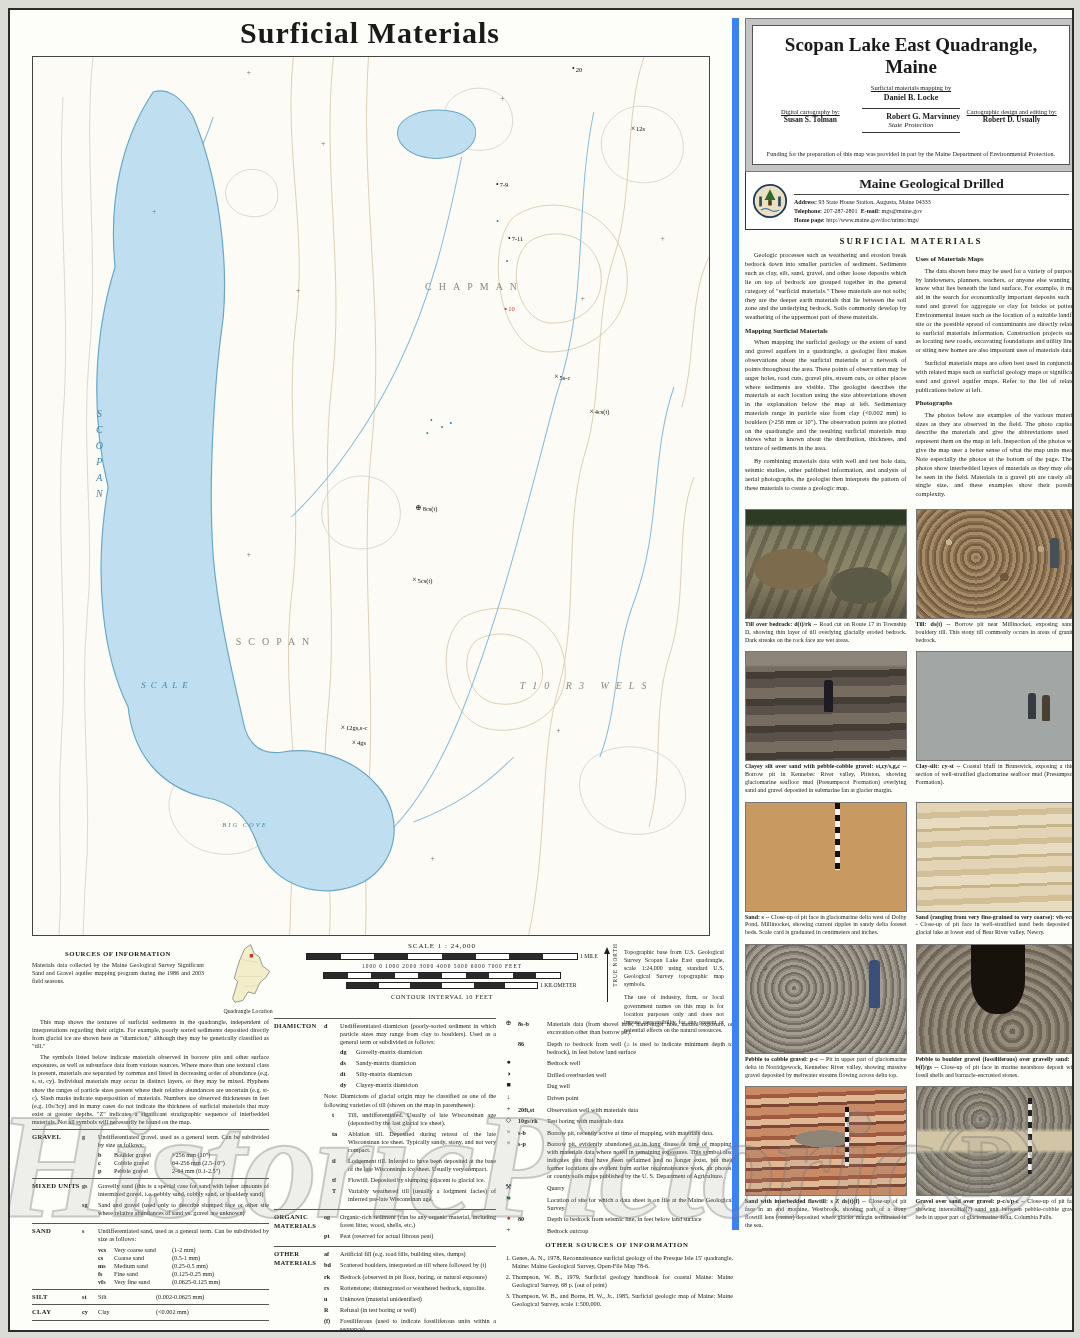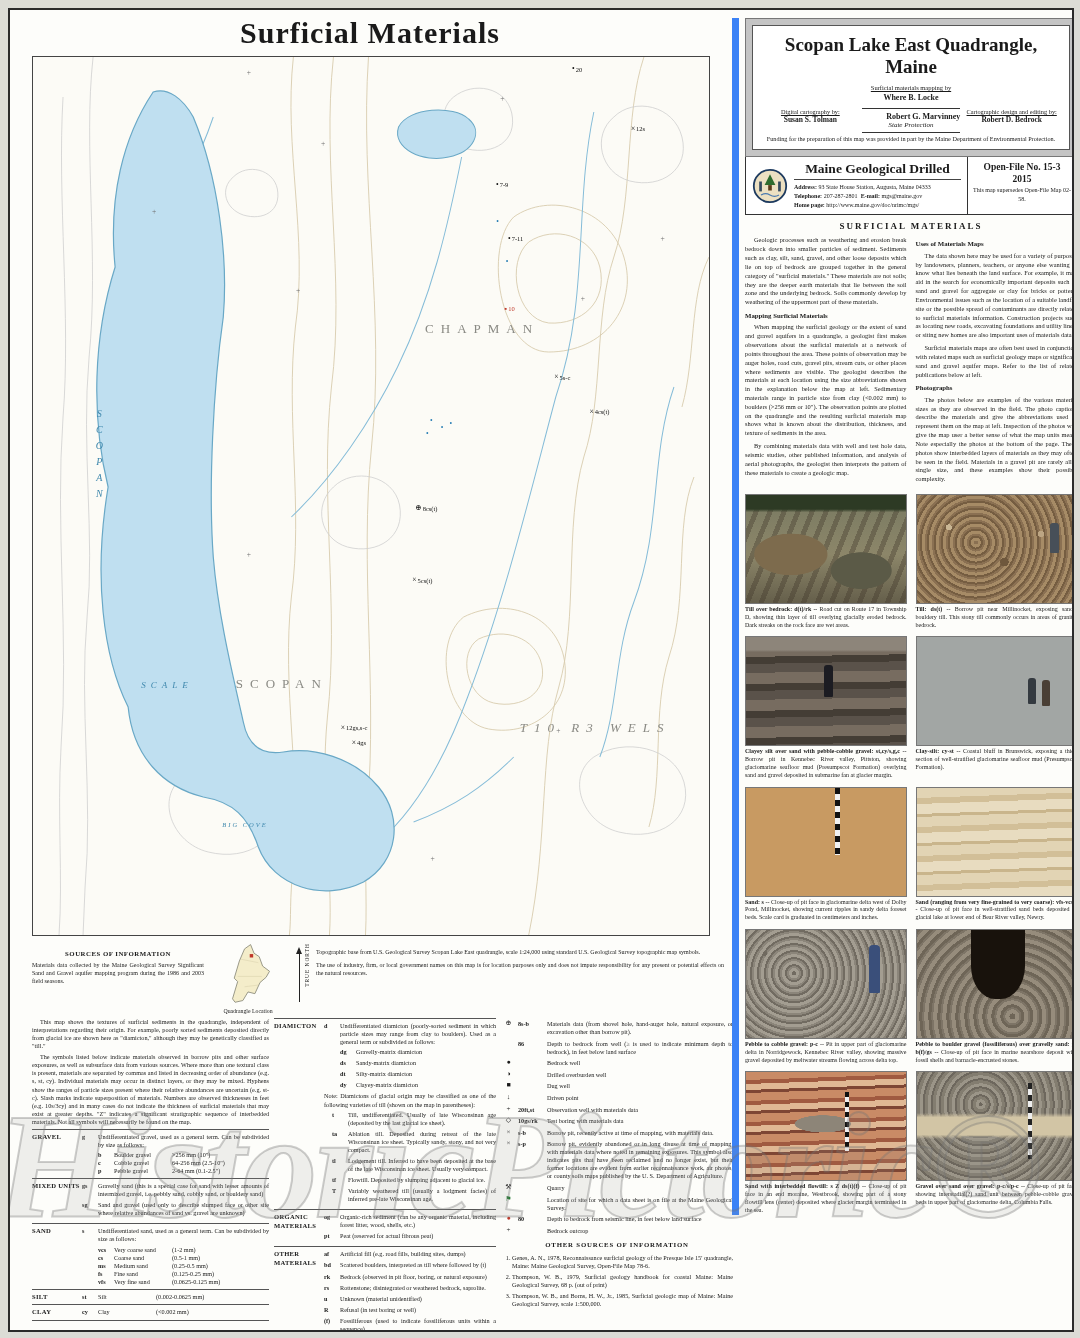--- a/index.html
+++ b/index.html
@@ -12,21 +12,21 @@
   .map-frame svg{position:absolute;inset:0;width:100%;height:100%;}
   .marker{position:absolute;display:flex;align-items:center;gap:1px;font-size:6.5px;transform:translate(-50%,-50%);color:#111;white-space:nowrap;z-index:4;}
   .marker .msym{font-size:7.5px;line-height:1;}
   .marker[data-tone="red"]{color:#c0392b;}
   .marker[data-tone="blue"]{color:#2a7fb5;font-size:6px;}
   .marker[data-tone="plus"]{color:#707070;font-size:9px;}
   .lake-label{position:absolute;color:#3f88ad;font-style:italic;z-index:3;}
   .lbl-scopan{left:9%;top:40%;writing-mode:vertical-rl;text-orientation:upright;letter-spacing:5px;font-size:10px;}
   .lbl-lake{left:16%;top:71%;letter-spacing:5px;font-size:9px;}
   .lbl-cove{left:28%;top:87%;letter-spacing:2px;font-size:6.5px;}
-  .town-label{position:absolute;color:#8a8a84;letter-spacing:7px;font-size:13px;z-index:3;margin-top:40px;}
+  .town-label{position:absolute;color:#8a8a84;letter-spacing:7px;font-size:10px;z-index:3;}
   .lbl-chapman{left:58%;top:25.5%;}
   .lbl-scopan-town{left:30%;top:66%;}
   .lbl-t10{left:72%;top:71%;font-style:italic;}
 
   
   .map-footer{position:absolute;left:22px;top:930px;width:692px;height:74px;display:flex;gap:8px;font-size:6px;}
   .src-block{width:172px;padding-top:10px;}
   .src-block h4{margin:0 0 4px 0;font-size:6.8px;text-align:center;letter-spacing:.5px;}
   .src-block p{margin:0;text-align:justify;line-height:1.35;}
   .quad-block{width:72px;text-align:center;padding-top:2px;}
@@ -75,21 +75,21 @@
   .osi-list{margin:0;padding-left:11px;}
   .osi-list li{margin-bottom:3px;text-align:justify;}
 
   
   .right-side{position:absolute;left:722px;top:8px;width:332px;border-left:7px solid #3b82f6;padding-left:6px;}
   .title-wrap{background:#c4c4c4;padding:6px;border:1px solid #777;}
   .title-block{background:#fff;border:1px solid #555;padding:6px 8px;text-align:center;}
   .tb-title{font-size:19px;font-weight:bold;margin:2px 0 6px 0;}
   .tb-sub{font-size:6.5px;text-decoration:underline;}
   .tb-name{font-size:8px;font-weight:bold;margin:2px 0 6px 0;}
-  .tb-row{display:flex;justify-content:space-between;align-items:flex-start;gap:2px;margin-bottom:2px;}
+  .tb-row{display:flex;justify-content:space-between;align-items:flex-start;gap:2px;margin-bottom:17px;}
   .tb-cell{flex:1;font-size:6.3px;}
   .tb-cell .nm{font-size:7.5px;font-weight:bold;}
   .tb-cell.mid{border-top:1px solid #333;border-bottom:1px solid #333;padding:3px 0;}
   .tb-cell.mid .geol{font-size:8px;font-weight:bold;text-align:right;}
   .tb-cell.mid .ital{font-style:italic;font-size:7px;}
   .tb-cell .lab{text-decoration:underline;}
   .tb-fund{font-size:6.2px;line-height:1.35;}
   .agency{display:flex;border:1px solid #333;border-top:none;background:#fff;}
   .agency-left{flex:1;display:flex;gap:6px;align-items:center;padding:4px 6px;border-right:1px solid #333;}
   .agency-txt{flex:1;}
@@ -355,20 +355,32 @@
       <p>Materials data collected by the Maine Geological Survey Significant Sand and Gravel aquifer mapping program during the 1986 and 2003 field seasons.</p>
     </div>
     <div class="quad-block">
       <svg width="58" height="62" viewBox="0 0 56 72">
         <path d="M 10 66 L 16 46 L 12 42 L 18 22 L 24 8 L 31 3 L 35 13 L 41 17 L 45 28 L 53 34 L 49 41 L 42 47 L 36 60 L 28 58 L 22 68 L 13 70 Z" fill="#f4edca" stroke="#8a8a7a" stroke-width="1"></path>
         <path d="M 20 20 L 40 24 M 16 40 L 44 40 M 24 52 L 40 50" stroke="#d8d0ac" stroke-width="0.6" fill="none"></path>
         <rect x="30" y="14" width="4" height="4" fill="#c0392b"></rect>
       </svg>
       <div class="qcap">Quadrangle Location</div>
     </div>
+    <div class="scale-block">
+      <div class="scale-head">SCALE  1 : 24,000</div>
+      <div class="bar mile">
+          <span class="endlab">1 MILE</span>
+        </div>
+      <div class="feetlabels">1000   0   1000   2000   3000   4000   5000   6000   7000 FEET</div>
+      <div class="bar feet"></div>
+      <div class="bar km">
+          <span class="endlab">1 KILOMETER</span>
+        </div>
+      <div class="contour">CONTOUR INTERVAL 10 FEET</div>
+    </div>
     <div class="north-block">
       <div class="north-line"></div>
       <div class="tn">TRUE NORTH</div>
     </div>
     <div class="credit-block">
       <p>Topographic base from U.S. Geological Survey Scopan Lake East quadrangle, scale 1:24,000 using standard U.S. Geological Survey topographic map symbols.</p>
       <p>The use of industry, firm, or local government names on this map is for location purposes only and does not impute responsibility for any present or potential effects on the natural resources.</p>
     </div>
   </div>
 
@@ -713,33 +725,33 @@
       </ol>
     </div>
   </div>
 
   <aside class="right-side">
 
     <div class="title-wrap">
       <div class="title-block">
         <div class="tb-title">Scopan Lake East Quadrangle, Maine</div>
         <div class="tb-sub">Surficial materials mapping by</div>
-        <div class="tb-name">Where B. Locke</div>
+        <div class="tb-name">Daniel B. Locke</div>
         <div class="tb-row">
           <div class="tb-cell">
             <div class="lab">Digital cartography by:</div>
             <div class="nm">Susan S. Tolman</div>
           </div>
           <div class="tb-cell mid">
             <div class="geol">Robert G. Marvinney</div>
             <div class="ital">State Protection</div>
           </div>
           <div class="tb-cell">
             <div class="lab">Cartographic design and editing by:</div>
-            <div class="nm">Robert D. Bedrock</div>
+            <div class="nm">Robert D. Usually</div>
           </div>
         </div>
         <div class="tb-fund">Funding for the preparation of this map was provided in part by the Maine Department of Environmental Protection.</div>
       </div>
     </div>
 
     <div class="agency">
       <div class="agency-left">
         <svg width="36" height="36" viewBox="0 0 40 40">
           <circle cx="20" cy="20" r="18" fill="#ece0c2" stroke="#1d3a5f" stroke-width="2"></circle>
@@ -749,25 +761,20 @@
           <rect x="29" y="15" width="3" height="11" fill="#33495f"></rect>
           <path d="M10 30 Q 15 27 20 30 T 30 30" stroke="#4a7ab0" fill="none" stroke-width="1.3"></path>
         </svg>
         <div class="agency-txt">
           <div class="agency-name">Maine Geological Drilled</div>
           <div class="agency-line"><b>Address:</b> <span>93 State House Station, Augusta, Maine  04333</span></div>
           <div class="agency-line"><b>Telephone:</b> <span>207-287-2801</span> &nbsp;<b>E-mail:</b> <span>mgs@maine.gov</span></div>
           <div class="agency-line"><b>Home page:</b> <span>http://www.maine.gov/doc/nrimc/mgs/</span></div>
         </div>
       </div>
-      <div class="agency-right">
-        <div class="of-no">Open-File No. 15-3</div>
-        <div class="of-year">2015</div>
-        <div class="of-sup">This map supersedes Open-File Map 02-58.</div>
-      </div>
     </div>
 
     <div class="article">
       <h2>SURFICIAL MATERIALS</h2>
       <div class="acols">
         <div>
           <p>Geologic processes such as weathering and erosion break bedrock down into smaller particles of sediment.  Sediments such as clay, silt, sand, gravel, and other loose deposits which lie on top of bedrock are grouped together in the general category of "surficial materials."  These materials are not soils; they are the deeper earth materials that lie between the soil zone and the underlying bedrock.  Soils commonly develop by weathering of the uppermost part of these materials.</p>
           <h3>Mapping Surficial Materials</h3>
           <p>When mapping the surficial geology or the extent of sand and gravel aquifers in a quadrangle, a geologist first makes observations about the surficial materials at a network of points throughout the area.  These points of observation may be auger holes, road cuts, gravel pits, stream cuts, or other places where sediments are visible.  The geologist describes the materials at each location using the size abbreviations shown in the explanation below the map at left.  Sedimentary materials range in particle size from clay (&lt;0.002 mm) to boulders (&gt;256 mm or 10").  The observation points are plotted on the quadrangle and the resulting surficial materials map shows what is known about the distribution, thickness, and texture of sediments in the area.</p>
           <p>By combining materials data with well and test hole data, seismic studies, other published information, and analysis of aerial photographs, the geologist then interprets the pattern of these materials to create a geologic map.</p>

